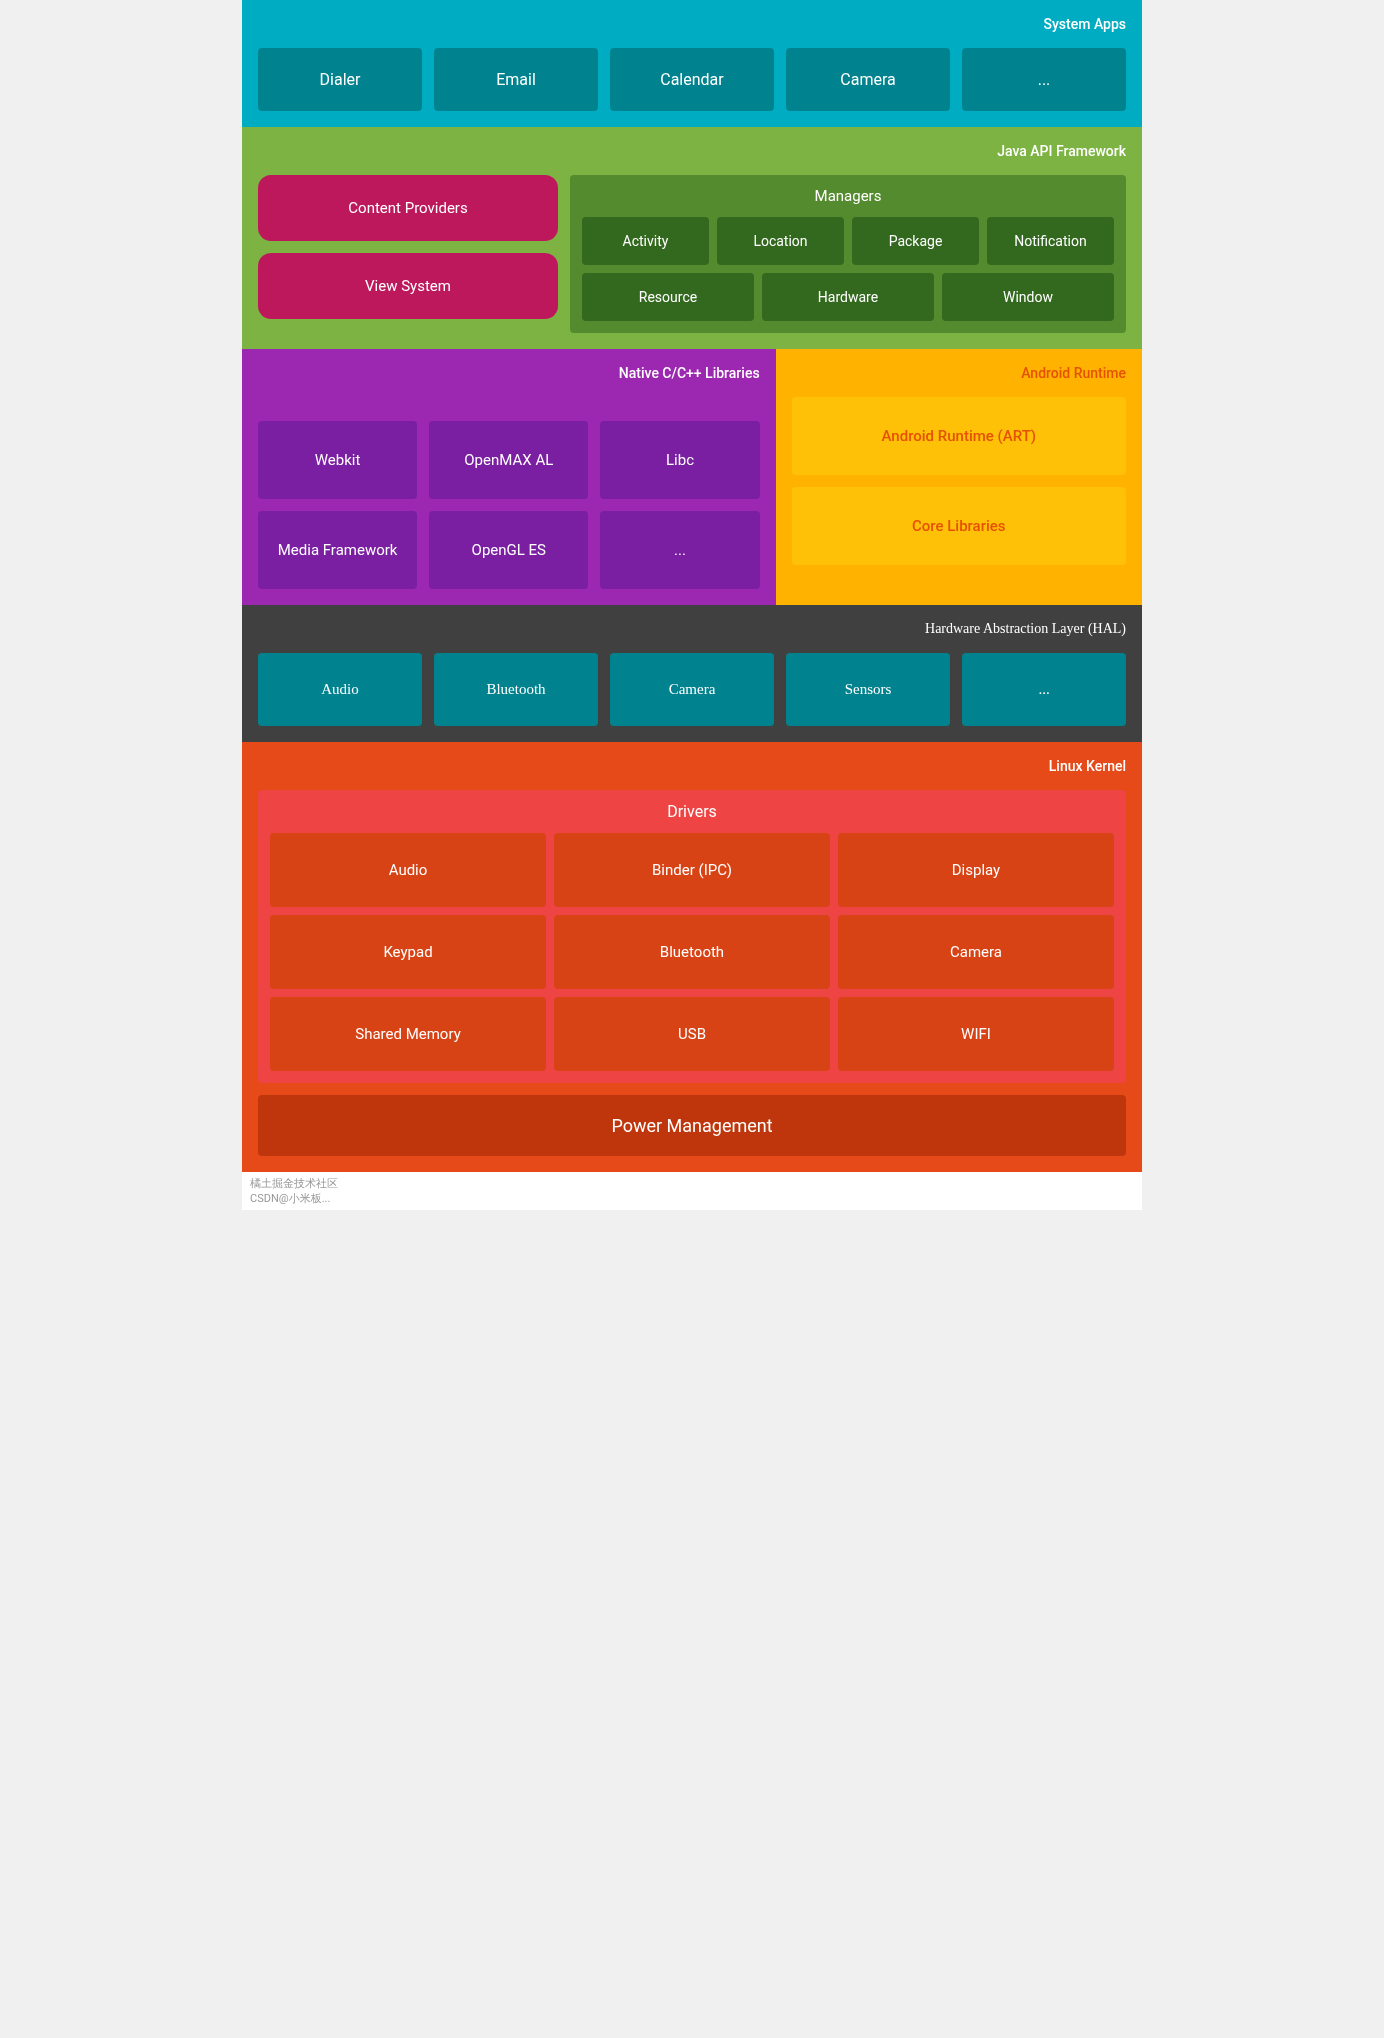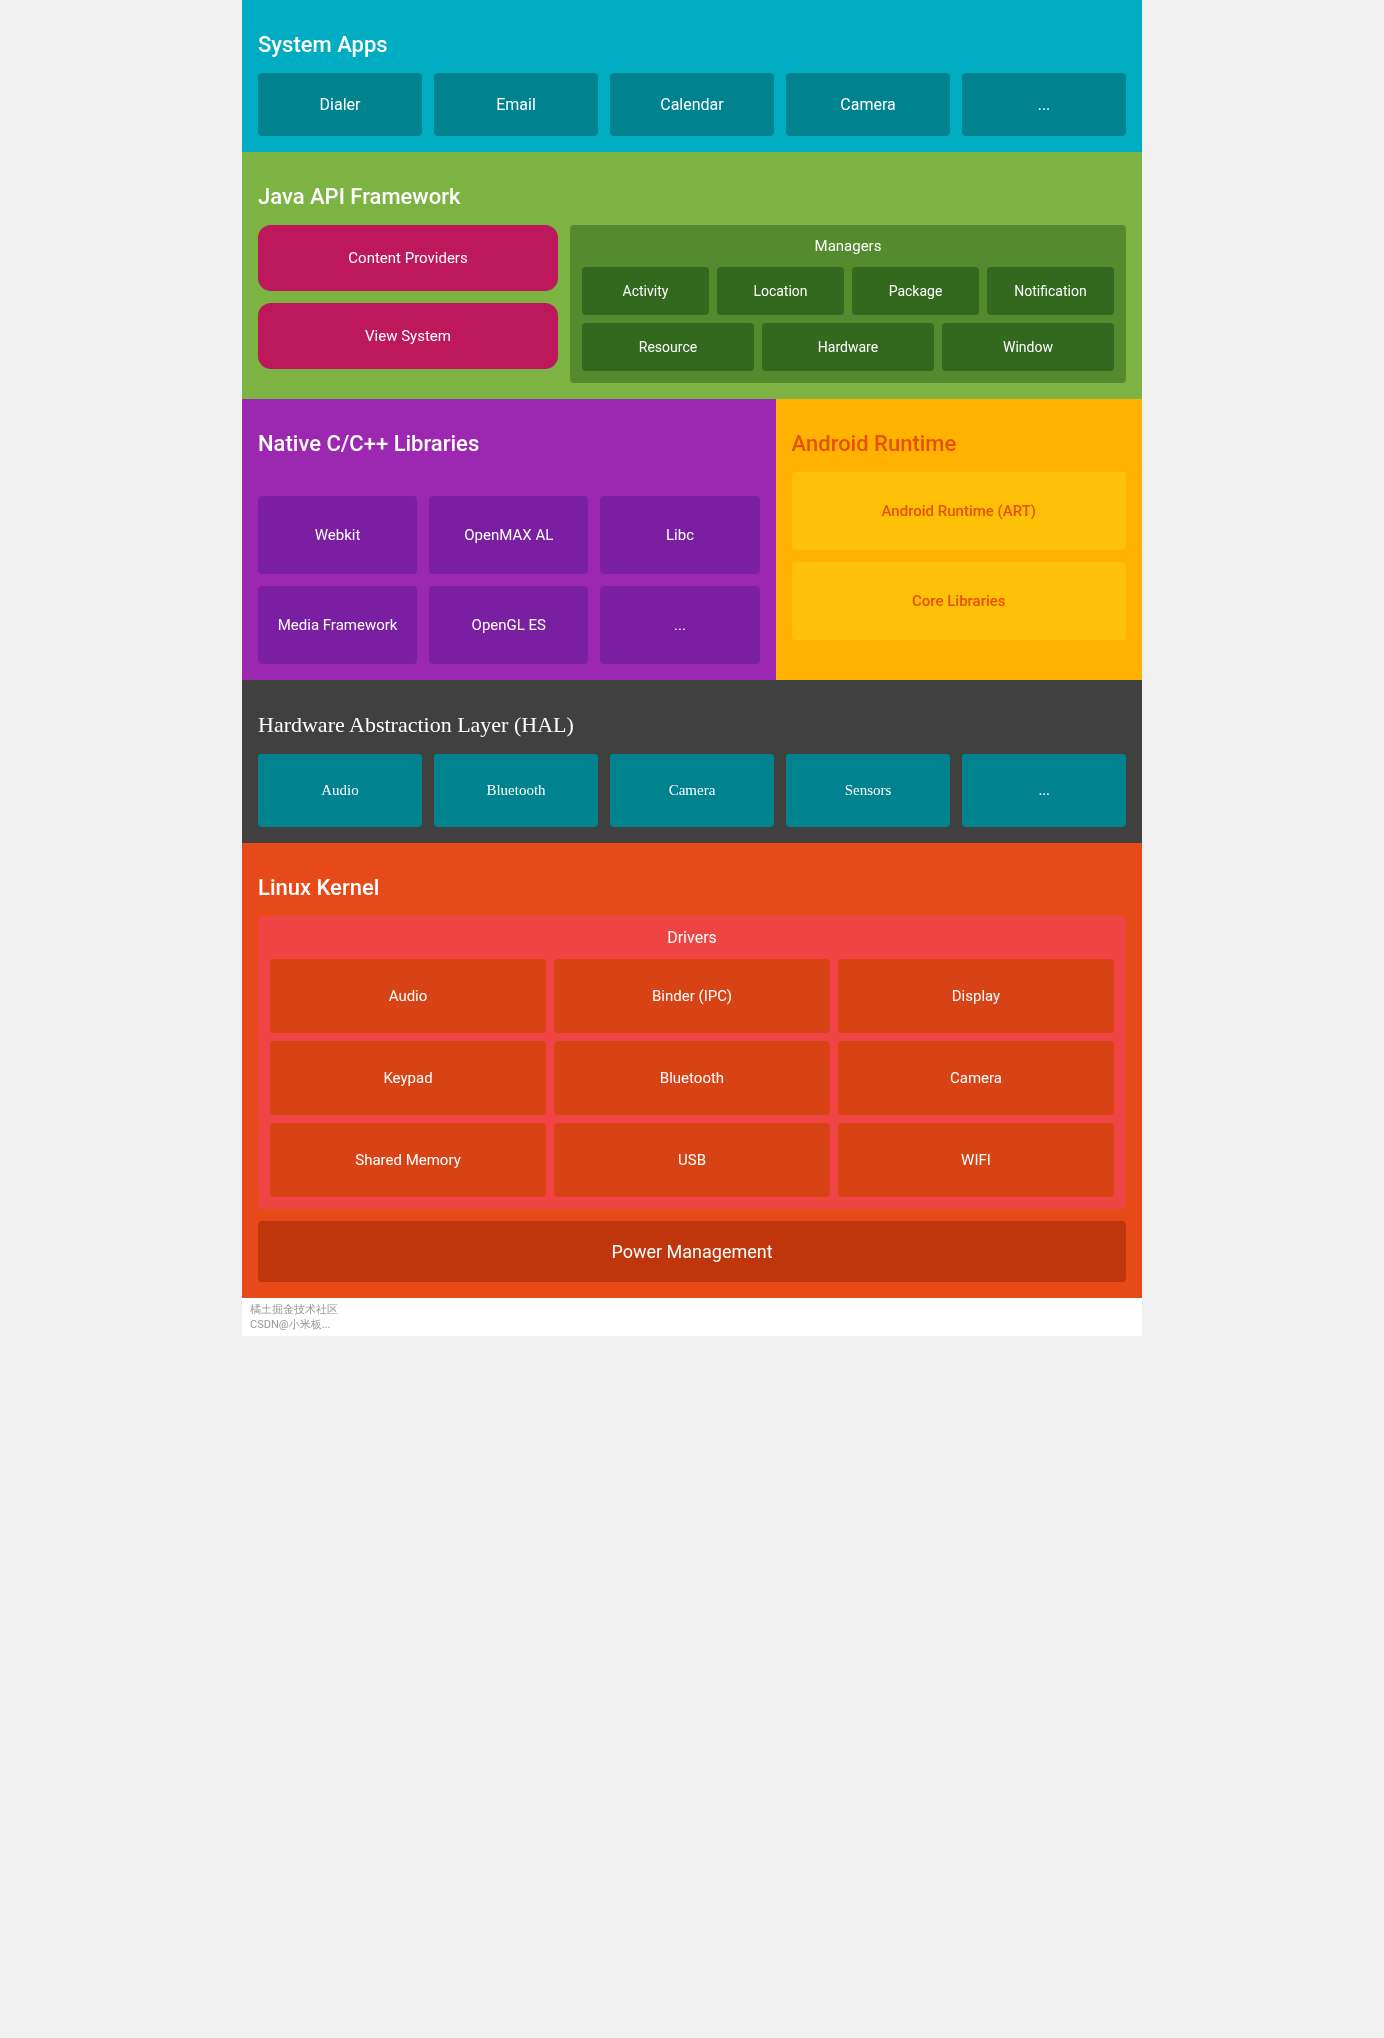--- a/index.html
+++ b/index.html
@@ -19,26 +19,25 @@
     }
 
     
     .layer {
       padding: 16px;
       display: flex;
       flex-direction: column;
       gap: 12px;
     }
     .layer-title {
-      text-align: left;
-      font-size: 22px;
+      text-align: right;
+      font-size: 14px;
       font-weight: 500;
       color: white;
       margin-bottom: 4px;
-      margin-top: 16px;
     }
     .layer-title.dark {
       color: #e65100;
     }
 
     
     .layer-system-apps {
       background: #00acc1;
     }
     .layer-system-apps .row {

